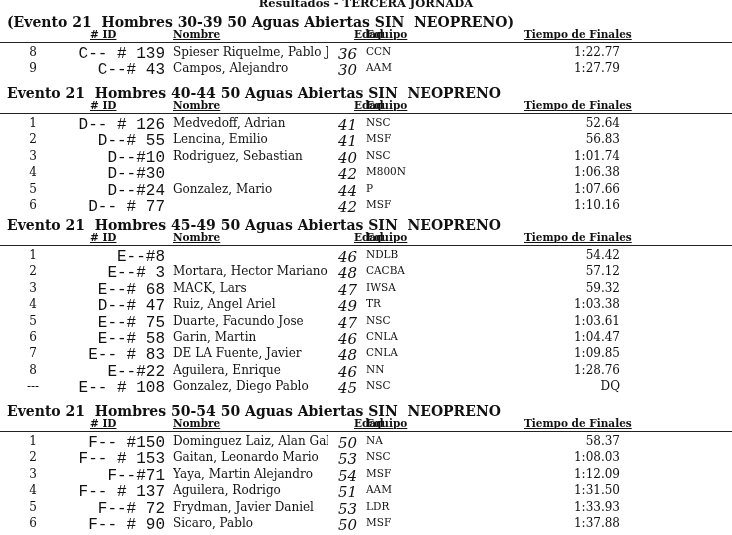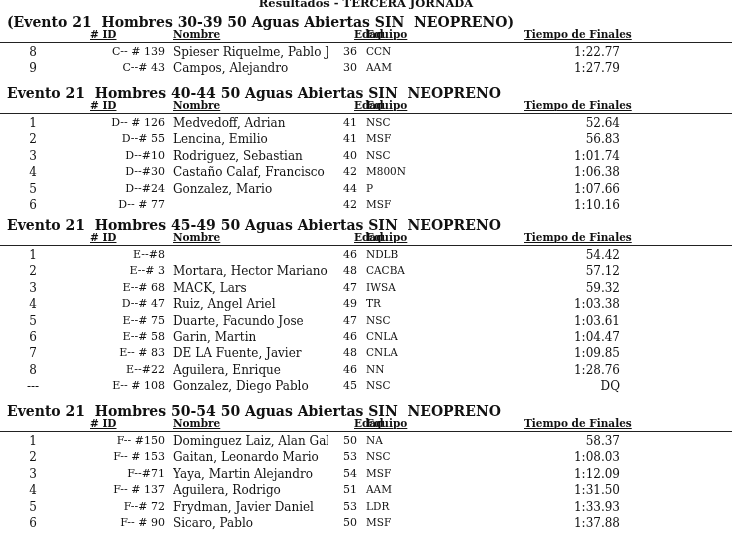--- a/index.html
+++ b/index.html
@@ -23,23 +23,23 @@
   }
   .hdr { position: absolute; top: -1px; font-weight: bold; font-size: 10.5px; text-decoration: underline; white-space: nowrap; }
   .h-id { left: 90px; }
   .h-nombre { left: 173px; }
   .h-edad { left: 330px; margin-left: 24px; }
   .h-equipo { left: 366px; }
   .h-tiempo { left: 524px; }
   .row { position: absolute; left: 0; width: 732px; height: 16px; }
   .c { position: absolute; top: 0; white-space: nowrap; }
   .c-place { left: 22px; width: 22px; text-align: center; font-size: 12px; }
-  .c-id { right: calc(732px - 165px); text-align: right; font-size: 11px; }
+  .c-id { right: calc(732px - 165px); text-align: right; font-size: 16px; font-family: Liberation Mono, monospace; }
   .c-name { left: 173px; width: 155px; overflow: hidden; font-size: 12px; }
-  .c-edad { right: calc(732px - 357px); text-align: right; font-size: 11px; }
+  .c-edad { right: calc(732px - 357px); text-align: right; font-size: 15px; font-style: italic; }
   .c-team { left: 366px; font-size: 10.5px; }
   .c-time { right: calc(732px - 620px); text-align: right; font-size: 12px; }
 </style>
 </head>
 <body>
 
 <div class="page-title">Resultados - TERCERA JORNADA</div>
 
 <div id="sections">
     <div class="section" style="top: 14px; height: 62.8px;">
@@ -97,21 +97,20 @@
         <span class="c c-place">3</span>
         <span class="c c-id">D--#10</span>
         <span class="c c-name">Rodriguez, Sebastian</span>
         <span class="c c-edad">40</span>
         <span class="c c-team">NSC</span>
         <span class="c c-time">1:01.74</span>
       </div>
       <div class="row" style="top: 80.2px;">
         <span class="c c-place">4</span>
         <span class="c c-id">D--#30</span>
-        <span class="c c-name">Castaño Calaf, Francisco</span>
         <span class="c c-edad">42</span>
         <span class="c c-team">M800N</span>
         <span class="c c-time">1:06.38</span>
       </div>
       <div class="row" style="top: 96.6px;">
         <span class="c c-place">5</span>
         <span class="c c-id">D--#24</span>
         <span class="c c-name">Gonzalez, Mario</span>
         <span class="c c-edad">44</span>
         <span class="c c-team">P</span>

